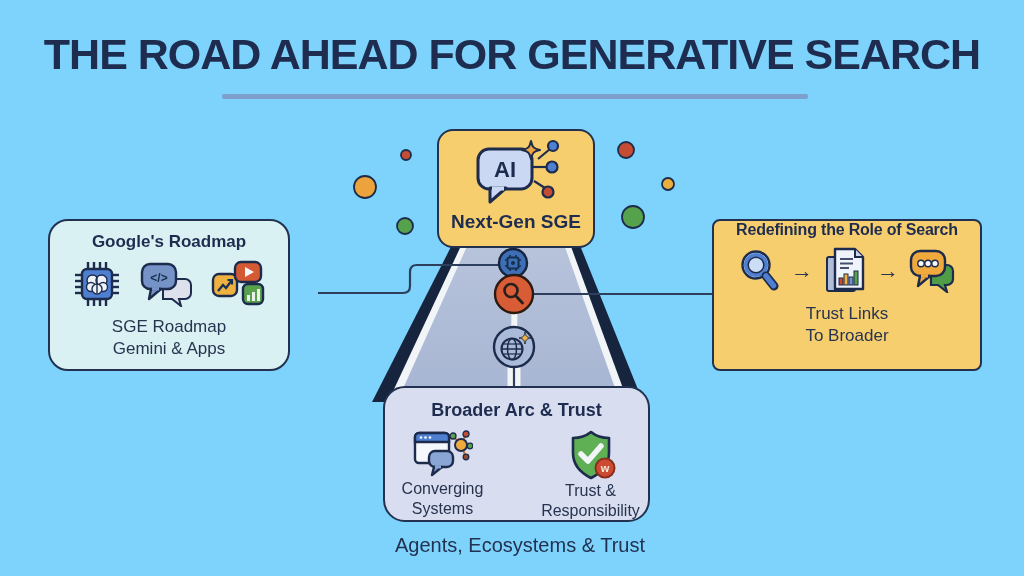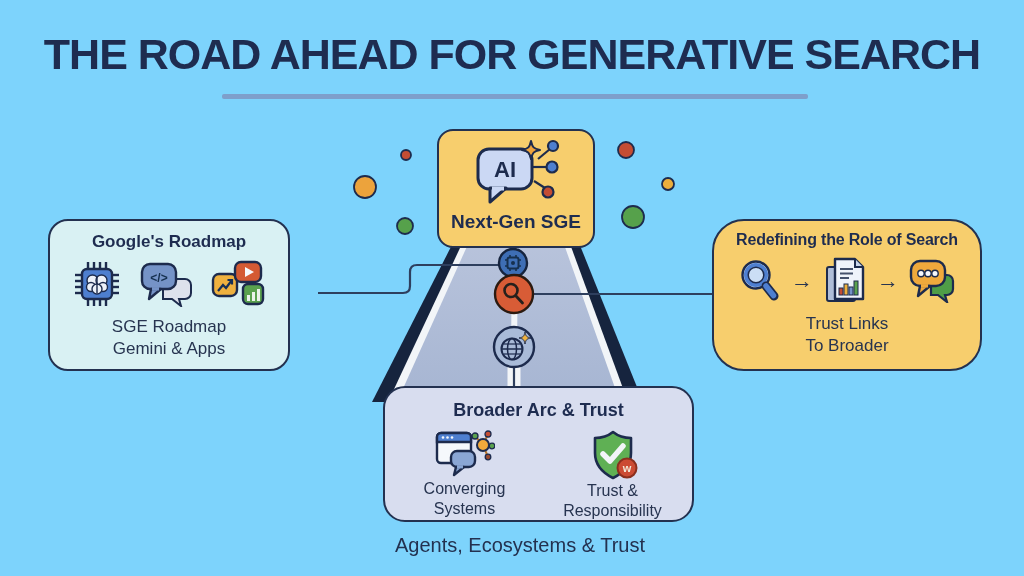--- a/index.html
+++ b/index.html
@@ -8,22 +8,22 @@
   .layer{position:absolute;left:0;top:0;z-index:1;}
   .title{position:absolute;left:0;top:30px;width:1024px;text-align:center;
          font-size:43px;font-weight:700;letter-spacing:-1px;color:#1E2C50;z-index:2;}
   .title-underline{position:absolute;left:222px;top:94px;width:586px;height:5px;
          background:#7E9FCB;border-radius:2px;z-index:2;}
   .card{position:absolute;border:2.5px solid #233150;box-sizing:border-box;z-index:2;
         display:flex;flex-direction:column;align-items:center;}
   .card-top{left:437px;top:129px;width:158px;height:119px;background:#F7CE6D;border-radius:16px;
         justify-content:flex-start;padding-top:6px;}
   .card-left{left:48px;top:219px;width:242px;height:152px;background:#D9F1F3;border-radius:20px;padding-top:11px;}
-  .card-right{left:712px;top:219px;width:270px;height:152px;background:#F7CE6D;border-radius:32px;padding-top:10px;}
-  .card-bottom{left:383px;top:386px;width:311px;height:136px;background:#D8DDEF;border-radius:22px;padding-top:12px;}
+  .card-right{left:712px;top:219px;width:270px;height:152px;background:#F7CE6D;border-radius:8px;padding-top:0;}
+  .card-bottom{left:383px;top:386px;width:267px;height:136px;background:#D8DDEF;border-radius:22px;padding-top:12px;}
   .card-title{font-weight:700;color:#1E2C50;font-size:17px;text-align:center;}
   .card-right .card-title{font-size:16px;letter-spacing:-0.2px;}
   .card-bottom .card-title{font-size:18px;}
   .icon-row{display:flex;align-items:center;justify-content:center;gap:18px;margin-top:8px;}
   .card-text{margin-top:8px;text-align:center;font-size:17px;line-height:1.3;color:#273450;}
   .top-label{font-weight:700;color:#1E2C50;font-size:19px;margin-top:2px;}
   .arrow{font-size:22px;color:#273450;line-height:1;}
   .cols{display:flex;justify-content:center;gap:30px;margin-top:8px;}
   .col{display:flex;flex-direction:column;align-items:center;width:118px;}
   .col-label{margin-top:0;font-size:16px;line-height:1.25;text-align:center;color:#273450;}

